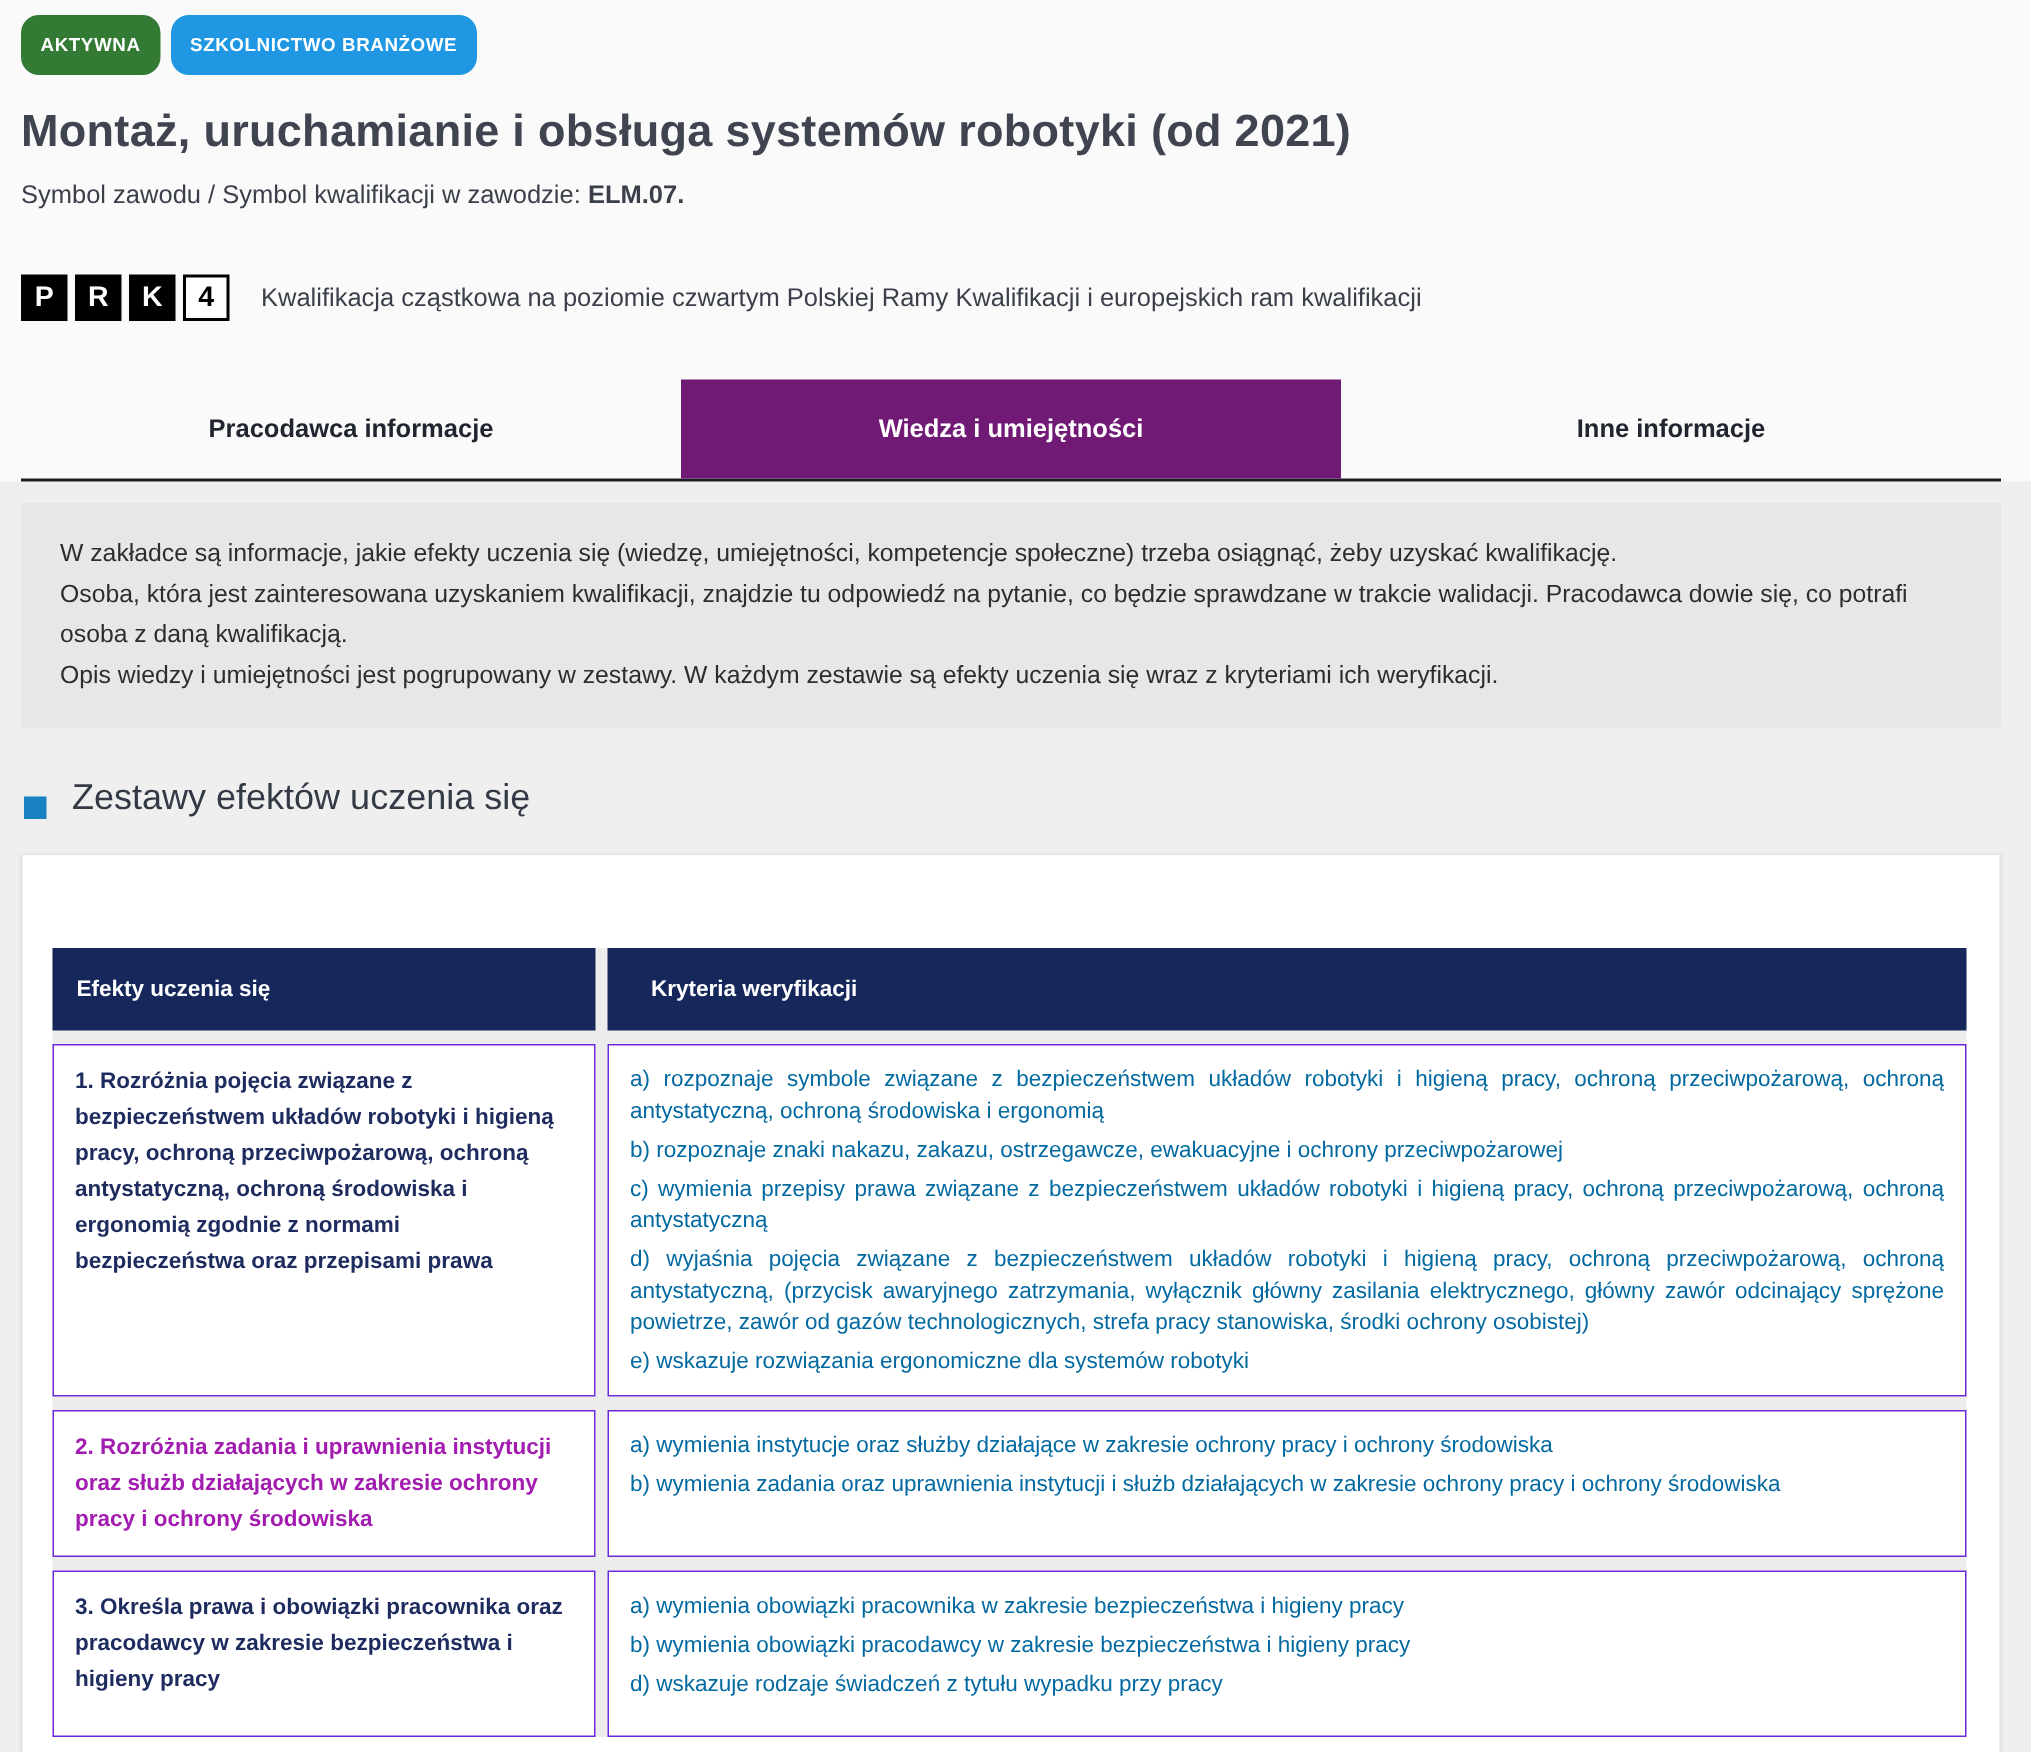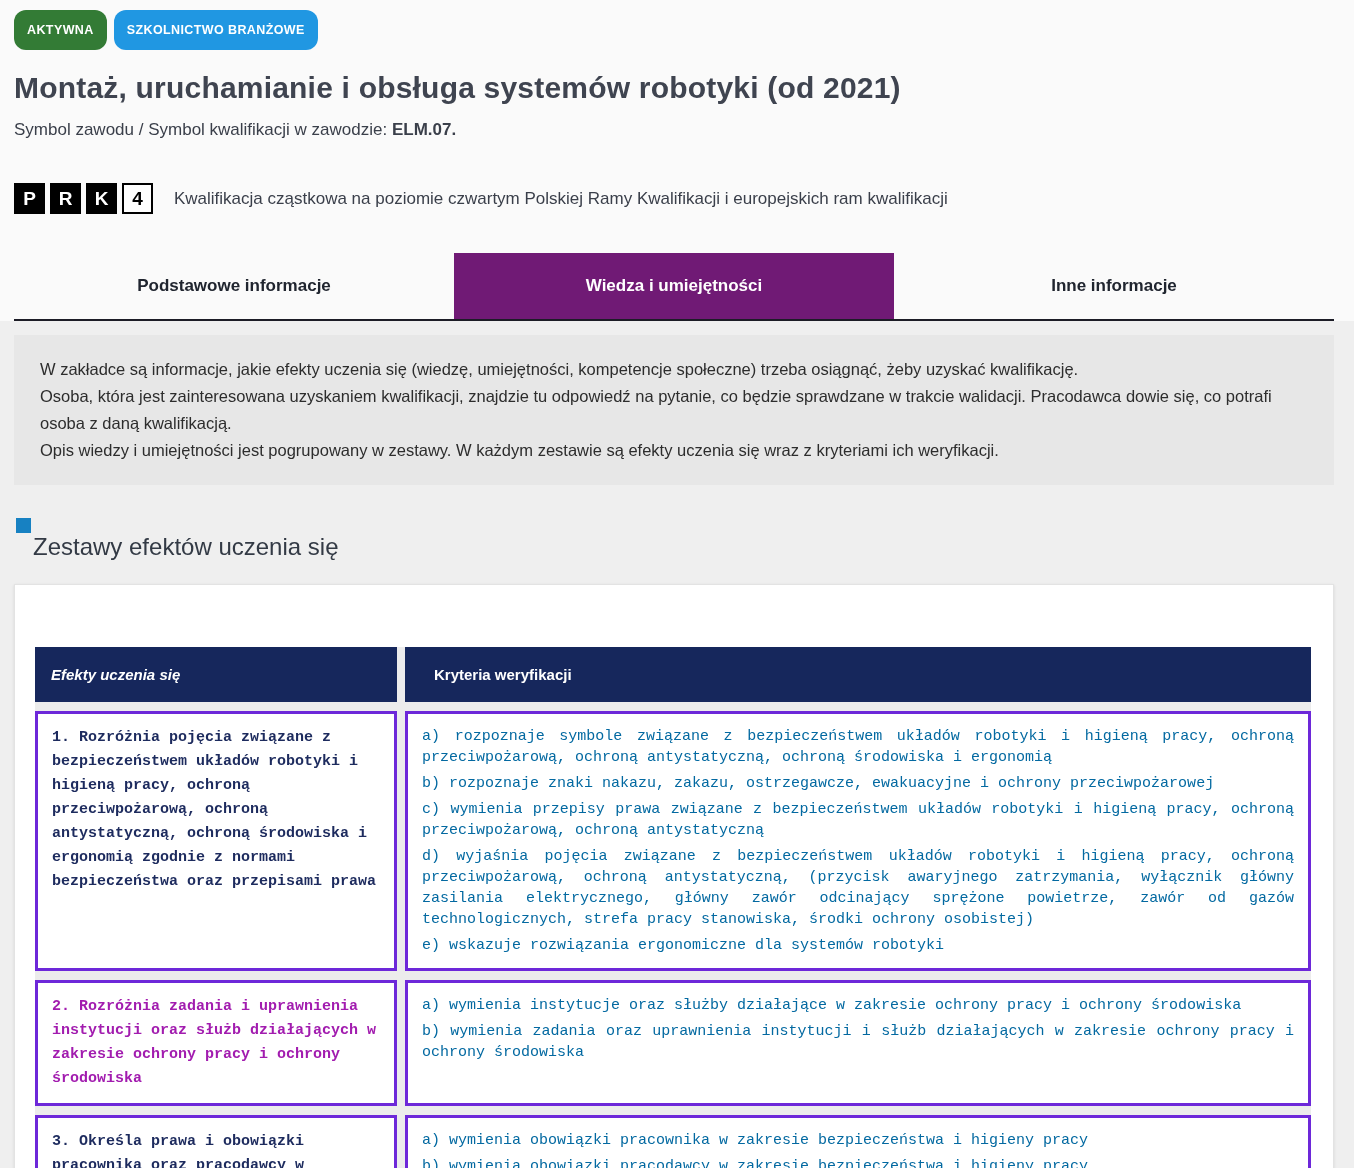--- a/index.html
+++ b/index.html
@@ -34,39 +34,39 @@
   
   .tabs { margin-top:39px; width:1320px; display:flex; border-bottom:2px solid #1c1c26; }
   .tab {
     flex:1; height:66px; display:flex; align-items:center; justify-content:center;
     font-size:17px; font-weight:bold; color:#20252f; cursor:pointer; text-align:center;
   }
   .tab.active { color:#fff; }
   
   .main-section { padding:14px 20px 0 14px; }
   .info-box { width:1320px; background:#e7e7e7; padding:21px 26px; font-size:16.5px; line-height:27px; color:#2d2d2d; }
-  .section-heading { margin:33px 0 0 2px; display:flex; align-items:flex-start;flex-direction:column; }
+  .section-heading { margin:33px 0 0 2px; display:flex; align-items:flex-end; }
   .section-heading .bullet { width:15px; height:15px; }
   .section-heading .txt { margin-left:17px; font-size:24px; color:#333a45; }
   .card {
     margin-top:23px; width:1320px; background:#fff; padding:26px 22px 30px 20px;
     box-shadow:0 1px 3px rgba(0,0,0,.10); border:1px solid #e3e3e3;
   }
   .accordion-header { display:flex; align-items:center; justify-content:space-between; cursor:pointer; }
   .accordion-title { font-size:19px; color:#2b303b; padding-left:2px; }
   .chevron { margin-right:6px; display:flex; align-items:center; }
   
   .luo-table {
     margin-top:36px; display:grid; grid-template-columns:362px 1fr;
     column-gap:8px; row-gap:9px; background:#ececec;
   }
   .th {
     color:#fff; font-size:15px; font-weight:bold; padding:19px 16px;
   }
-  .td { background:#fff; border:3px solid #6d28d9; padding:12px 14px; font-size:15px;font-family:Liberation Mono, monospace; }
+  .td { background:#fff; border:1px solid #6d28d9; padding:12px 14px; font-size:15px; }
   .td.effect { font-weight:bold; color:#1d2b5e; line-height:24px; padding-right:16px; }
   .td.criteria { color:#0369a1; line-height:21px; text-align:justify; }
   .td.criteria p { margin-bottom:5px; }
   .td.criteria p:last-child { margin-bottom:0; }
 </style>
 </head>
 <body>
 
 <div class="header-section">
   <div class="badges">
@@ -85,42 +85,42 @@
     <div class="prk-blocks">
       <span class="prk-letter">P</span>
       <span class="prk-letter">R</span>
       <span class="prk-letter">K</span>
       <span class="prk-level">4</span>
     </div>
     <span class="prk-desc">Kwalifikacja cząstkowa na poziomie czwartym Polskiej Ramy Kwalifikacji i europejskich ram kwalifikacji</span>
   </div>
 
   <div class="tabs">
-    <div class="tab">Podstawowe informacje</div>
+    <div class="tab">Pracodawca informacje</div>
     <div class="tab active" style="background: #701a75;">Wiedza i umiejętności</div>
     <div class="tab">Inne informacje</div>
   </div>
 </div>
 
 <div class="main-section">
   <div class="info-box">
     <div>W zakładce są informacje, jakie efekty uczenia się (wiedzę, umiejętności, kompetencje społeczne) trzeba osiągnąć, żeby uzyskać kwalifikację.</div>
     <div>Osoba, która jest zainteresowana uzyskaniem kwalifikacji, znajdzie tu odpowiedź na pytanie, co będzie sprawdzane w trakcie walidacji. Pracodawca dowie się, co potrafi osoba z daną kwalifikacją.</div>
     <div>Opis wiedzy i umiejętności jest pogrupowany w zestawy. W każdym zestawie są efekty uczenia się wraz z kryteriami ich weryfikacji.</div>
   </div>
 
   <div class="section-heading">
     <span class="bullet" style="background: rgb(23, 129, 194);"></span>
     <span class="txt">Zestawy efektów uczenia się</span>
   </div>
 
   <div class="card">
 
     <div class="luo-table">
-      <div class="th" style="background: rgb(22, 39, 92); font-style: italic;">Efekty uczenia się</div>
+      <div class="th" style="background: rgb(22, 39, 92);">Efekty uczenia się</div>
       <div class="th" style="background: rgb(22, 39, 92); padding-left: 29px;">Kryteria weryfikacji</div>
 
     <div class="td effect" style="min-height: 228px; color: rgb(29, 43, 94);">1. Rozróżnia pojęcia związane z bezpieczeństwem układów robotyki i higieną pracy, ochroną przeciwpożarową, ochroną antystatyczną, ochroną środowiska i ergonomią zgodnie z normami bezpieczeństwa oraz przepisami prawa</div>
         <div class="td criteria" style="min-height: 228px;">
           <p>a) rozpoznaje symbole związane z bezpieczeństwem układów robotyki i higieną pracy, ochroną przeciwpożarową, ochroną antystatyczną, ochroną środowiska i ergonomią</p>
           <p>b) rozpoznaje znaki nakazu, zakazu, ostrzegawcze, ewakuacyjne i ochrony przeciwpożarowej</p>
           <p>c) wymienia przepisy prawa związane z bezpieczeństwem układów robotyki i higieną pracy, ochroną przeciwpożarową, ochroną antystatyczną</p>
           <p>d) wyjaśnia pojęcia związane z bezpieczeństwem układów robotyki i higieną pracy, ochroną przeciwpożarową, ochroną antystatyczną, (przycisk awaryjnego zatrzymania, wyłącznik główny zasilania elektrycznego, główny zawór odcinający sprężone powietrze, zawór od gazów technologicznych, strefa pracy stanowiska, środki ochrony osobistej)</p>
           <p>e) wskazuje rozwiązania ergonomiczne dla systemów robotyki</p>
         </div>

